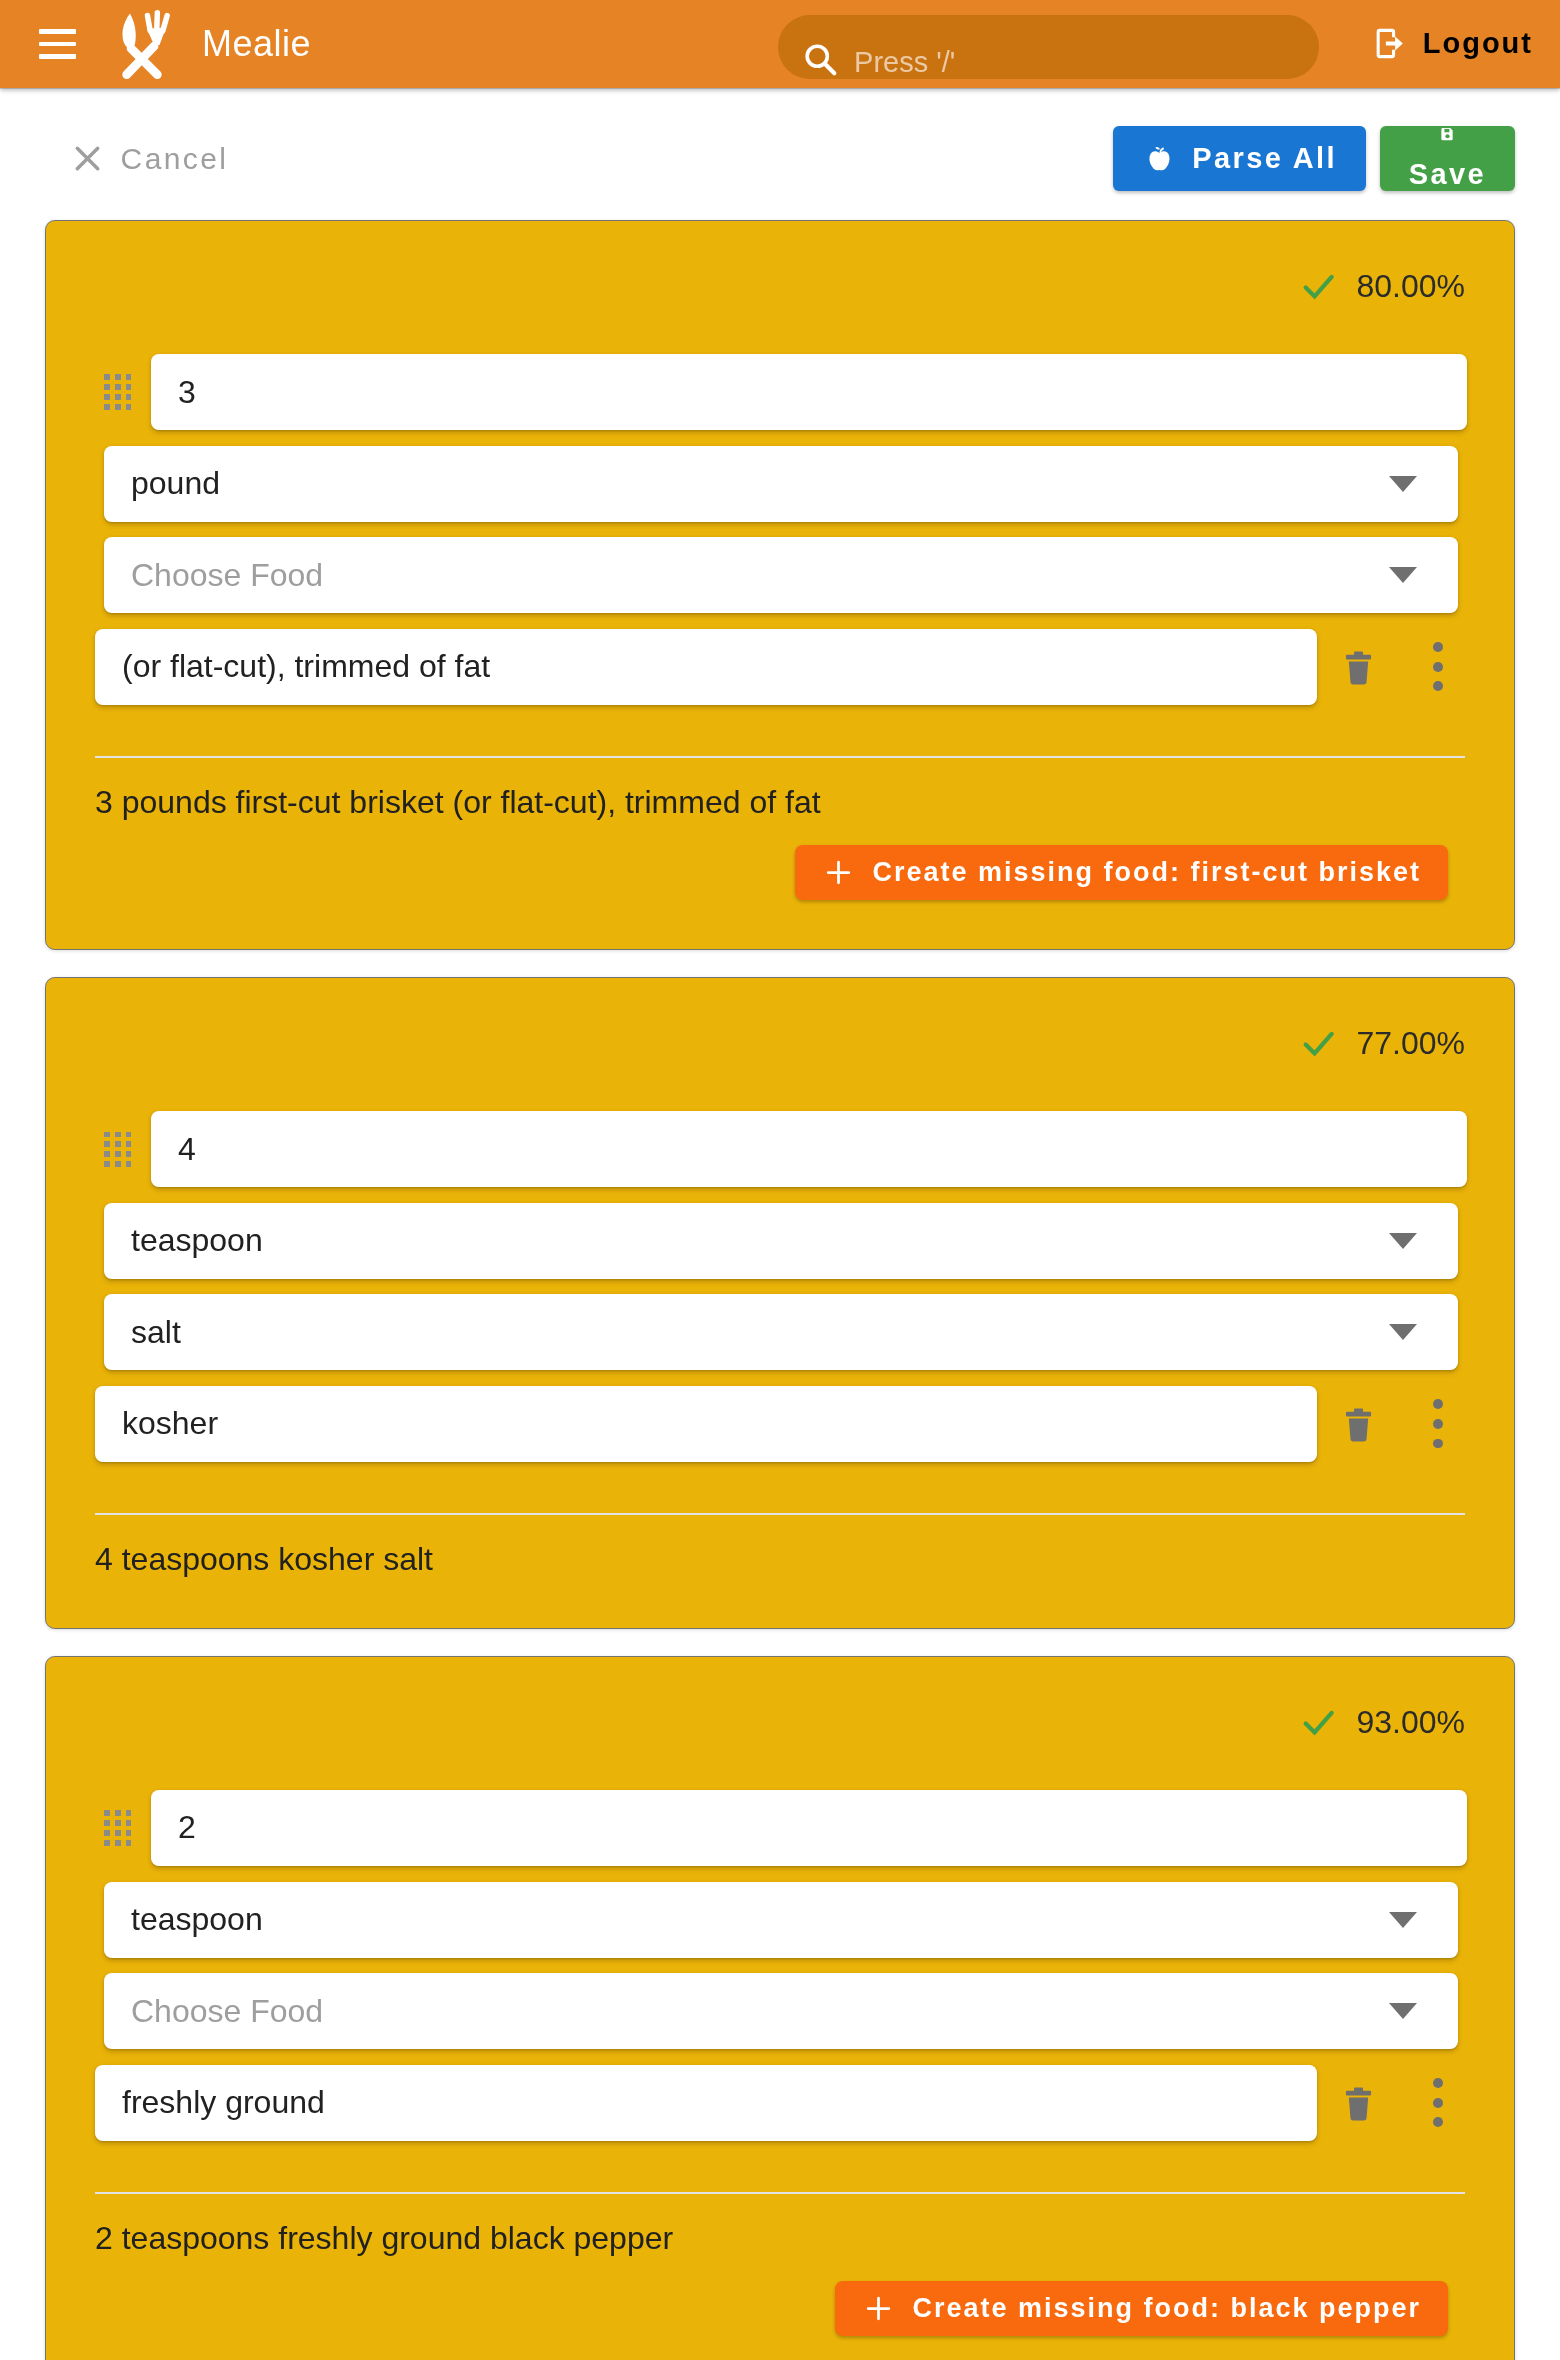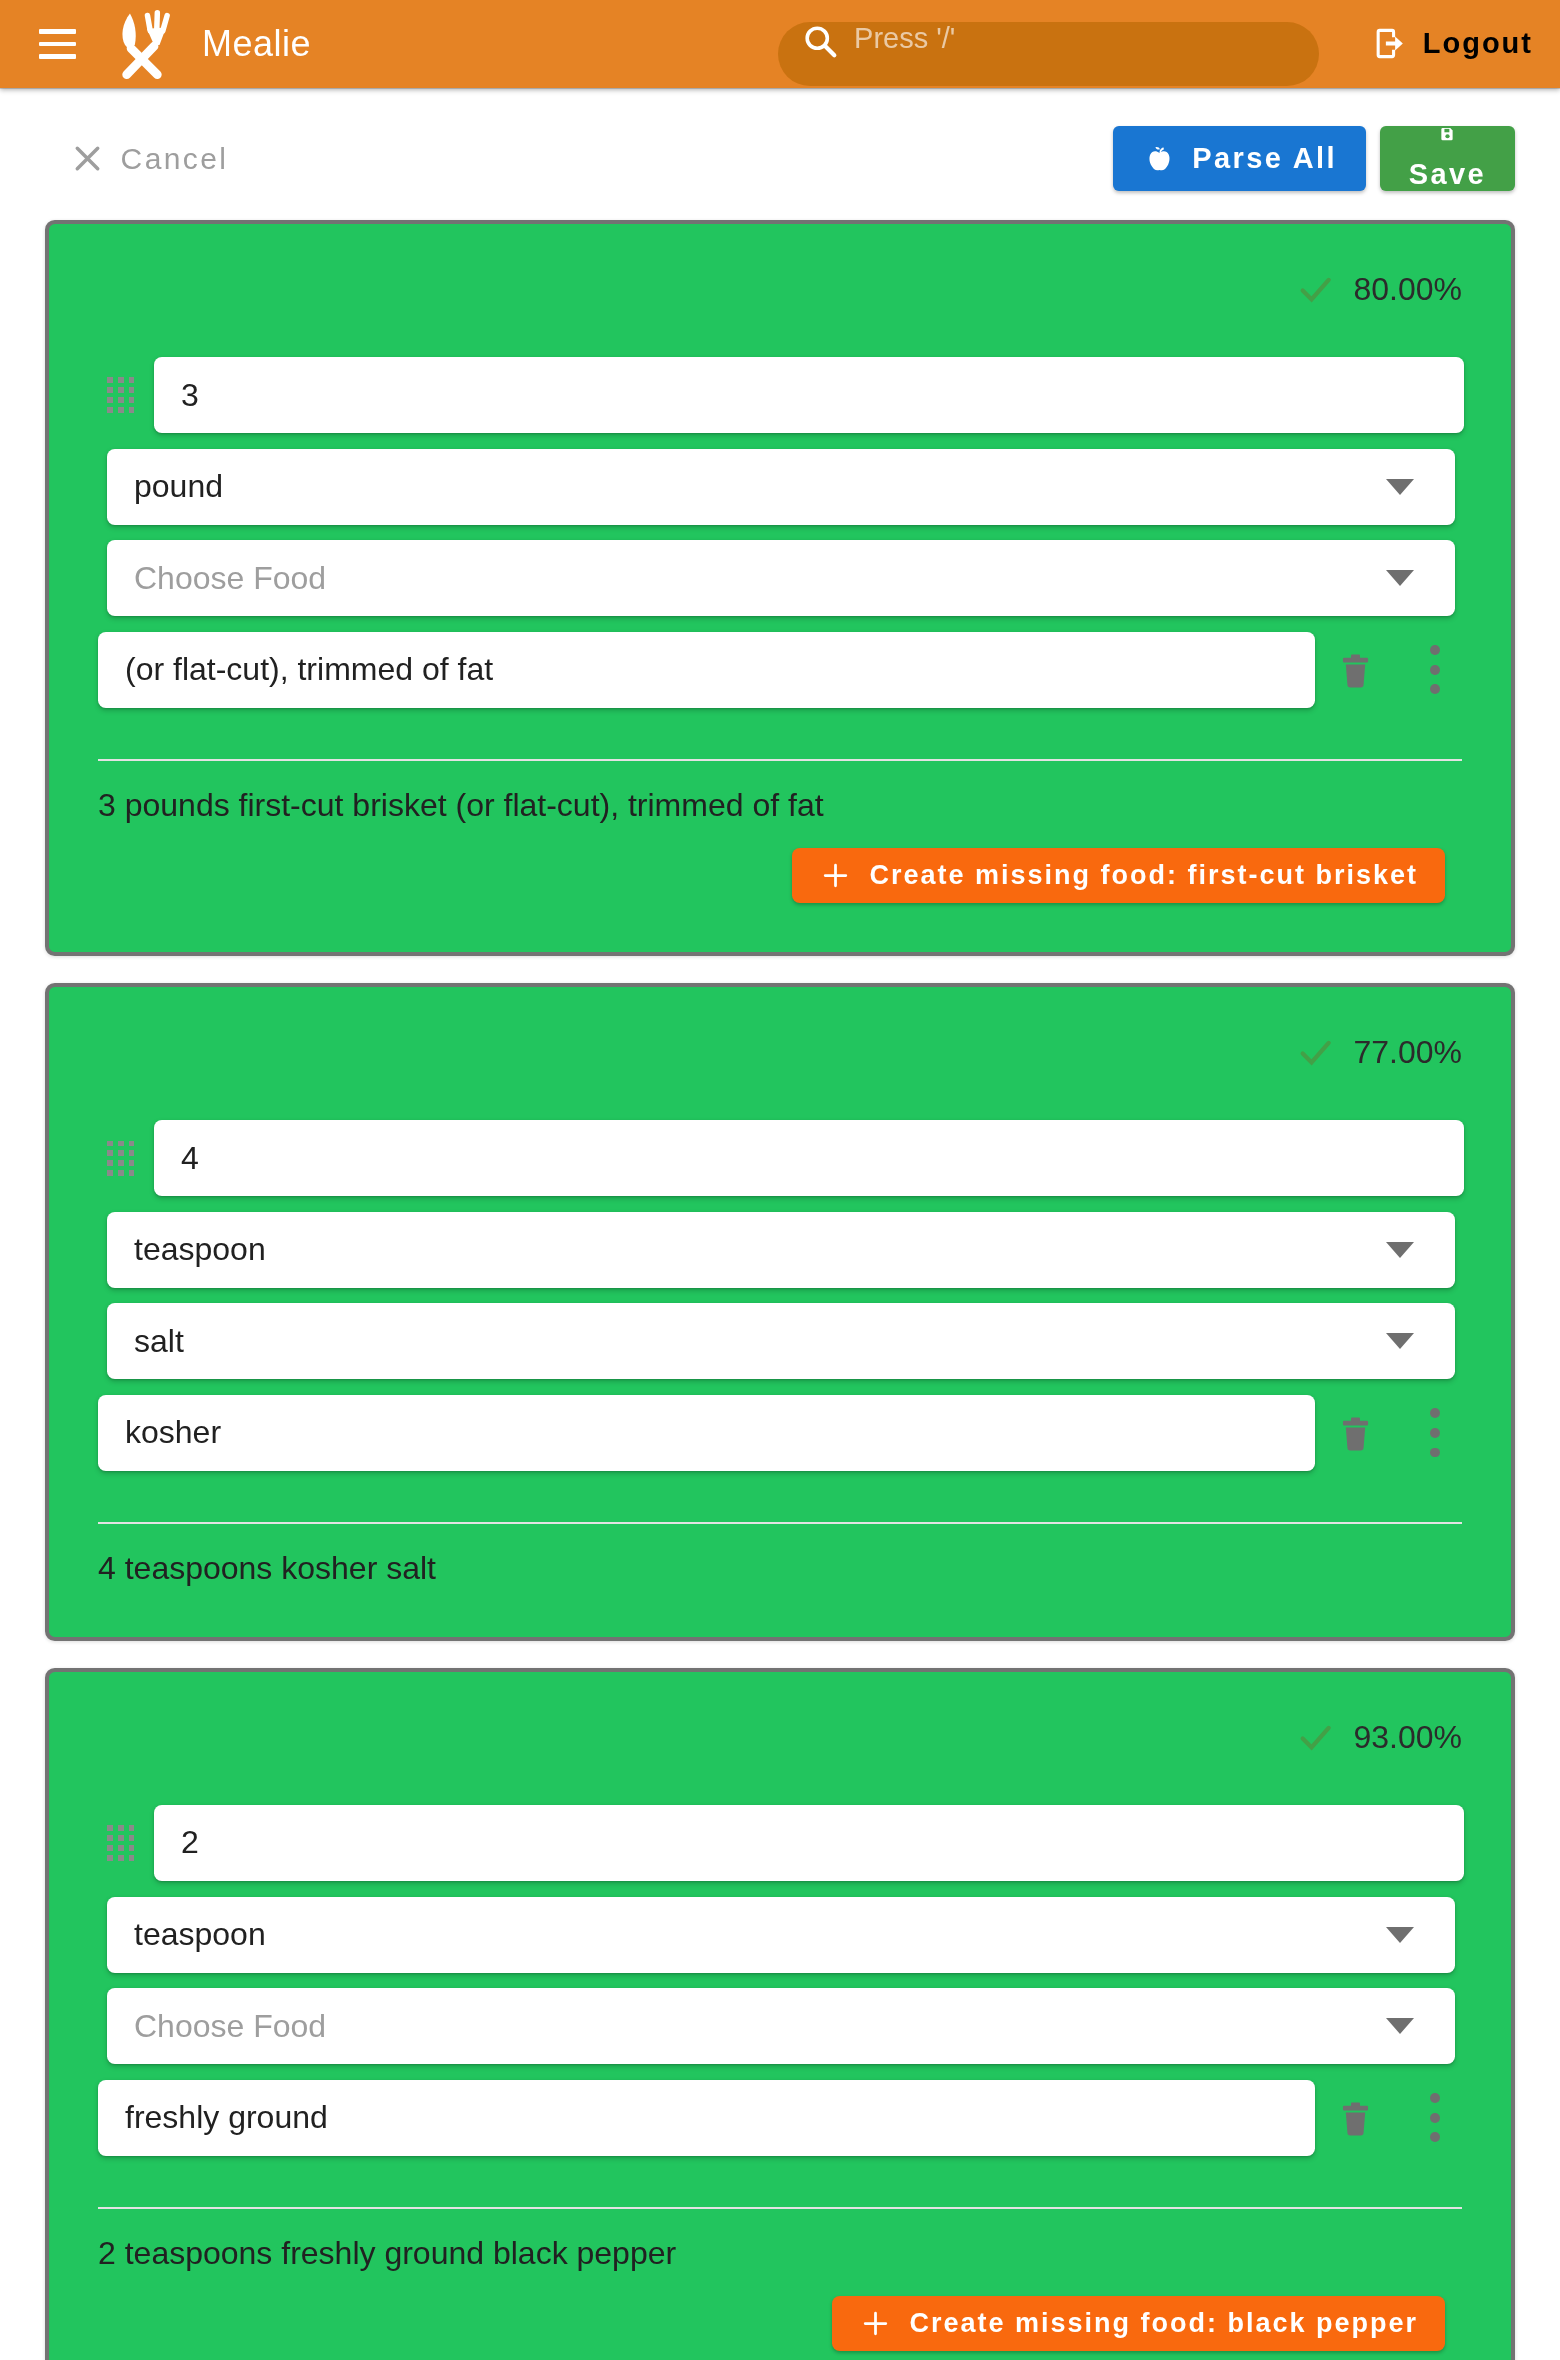--- a/index.html
+++ b/index.html
@@ -10,40 +10,40 @@
   html,body{width:1560px; height:2360px; overflow:hidden; background:#fff;
     font-family:"Liberation Sans", sans-serif; color:var(--ink);}
   
   .appbar{position:relative; height:88px; background:var(--brand);
     display:flex; align-items:center; box-shadow:0 2px 4.9px rgba(0,0,0,0.3); z-index:5;}
   .hamburger{width:68px; height:59px; margin-left:23.4px; display:flex; flex-direction:column;
     justify-content:center; gap:7.8px; align-items:center; cursor:pointer; background:none; border:none;}
   .hamburger span{display:block; width:37px; height:4.9px; background:#fff; border-radius:1px;}
   .logo{width:70px; height:70px; margin-left:15.6px; display:flex; align-items:center; justify-content:center;}
   .app-title{color:#fff; font-size:36px; font-weight:400; letter-spacing:0.5px; margin-left:25px;}
-  .searchbar{position:absolute; left:778px; top:22px; width:541px; height:64px;
-    background:var(--brand-dark); border-radius:32px; display:flex; align-items:flex-start; padding:0 23.4px; cursor:text;}
+  .searchbar{position:absolute; left:778px; top:15px; width:541px; height:64px;
+    background:var(--brand-dark); border-radius:32px; display:flex; align-items:flex-end; padding:0 23.4px; cursor:text;}
   .searchbar svg{flex:0 0 auto;}
   .search-placeholder{color:rgba(255,255,255,0.62); font-size:29px; margin-left:13.7px;}
   .logout{position:absolute; right:27px; top:11.7px; height:64px; display:flex; align-items:center; gap:13.7px;
     background:none; border:none; cursor:pointer;}
   .logout-label{color:#000000; font-size:29px; font-weight:700; letter-spacing:2px;}
   .top-divider{height:1px; background:#D8D8D8;}
   
   .toolbar{display:flex; align-items:center; margin:37px 45px 29px 45px; height:65px;}
   .cancel{display:flex; align-items:center; gap:15.6px; background:none; border:none; cursor:pointer; margin-left:25px;}
   .cancel-label{color:var(--muted); font-size:30px; font-weight:500; letter-spacing:2.4px;}
   .spacer{flex:1;}
   .btn{display:flex; align-items:center; gap:15.6px; height:65px; border:none; border-radius:5.9px;
     color:#fff; font-size:29px; font-weight:700; letter-spacing:2.4px; cursor:pointer;
     box-shadow:0 2px 3.9px rgba(0,0,0,0.25); font-family:inherit;}
   .btn-parse{background:var(--primary); padding:0 29px; margin-right:13.7px;text-align:right;}
   .btn-save{background:var(--success); padding:0 29px;flex-direction:column;}
   
-  .card{margin:0 45px 27px 45px; background:#22c55e; border:4px solid #737373; border-radius:9.8px;
+  .card{margin:0 45px 27px 45px; background:#eab308; border:1px solid #737373; border-radius:9.8px;
     box-shadow:0 1px 3.9px rgba(0,0,0,0.14); padding:43px 0 49px 0;}
   .conf{display:flex; align-items:center; justify-content:flex-end; gap:17.6px; padding-right:49px; height:45px;}
   .conf-value{font-size:32px; color:#2b2b2b;}
   .row{display:flex; align-items:center;}
   .row-qty{margin:45px 47px 15.6px 58px;}
   .drag{display:grid; grid-template-columns:repeat(3,5.9px); grid-auto-rows:5.9px; gap:3.9px 4.9px;
     margin-right:19.5px; cursor:grab;}
   .drag i{width:5.9px; height:5.9px; background:#8A8A8A; display:block;}
   .field{height:76px; background:#fff; border:none; border-radius:7.8px; font-family:inherit;
     box-shadow:0 2.9px 4.9px rgba(0,0,0,0.18), 0 1px 2px rgba(0,0,0,0.14);

